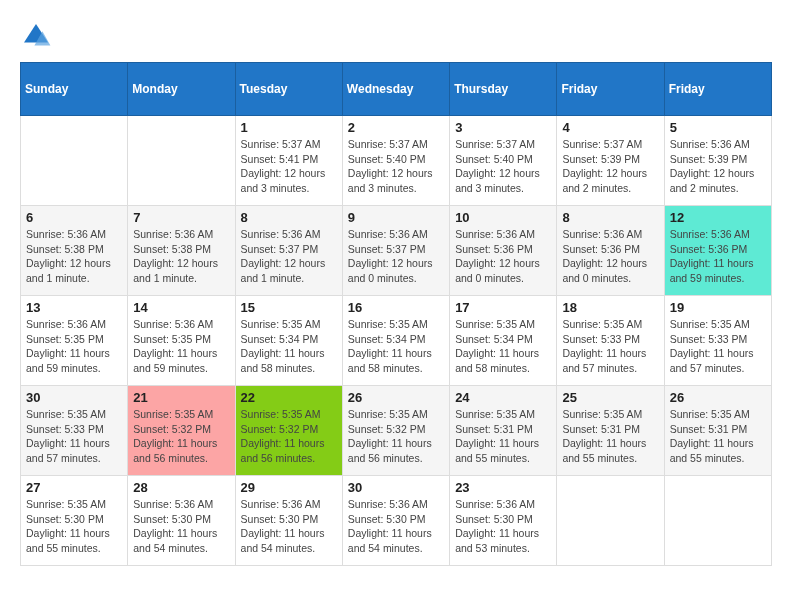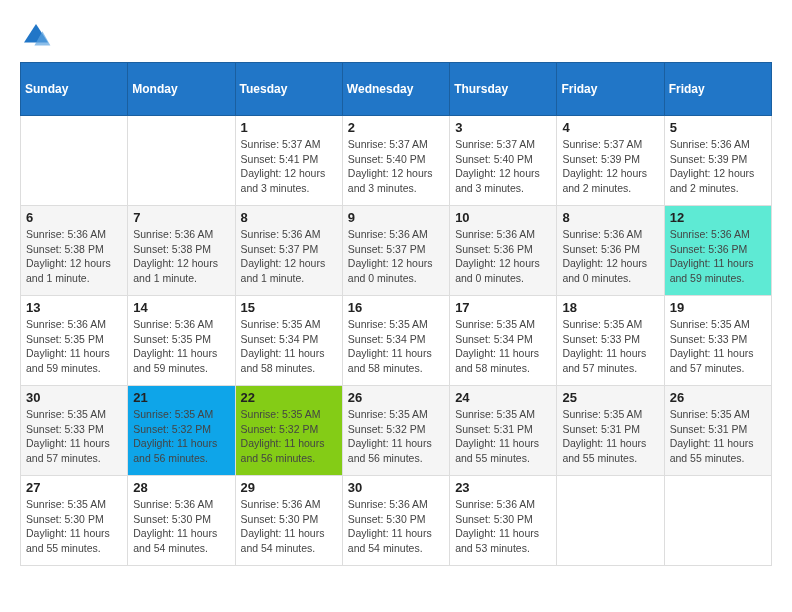--- a/index.html
+++ b/index.html
@@ -237,21 +237,21 @@
 Daylight: 11 hours and 57 minutes.</div>
         </td>
       </tr>
       <tr>
         <td style="background: rgb(245, 245, 245);">
           <span class="day-number">30</span>
           <div class="day-info" style="white-space: pre-line;">Sunrise: 5:35 AM
 Sunset: 5:33 PM
 Daylight: 11 hours and 57 minutes.</div>
         </td>
-        <td style="background: #0ea5e9; margin-top: 48px;">
+        <td style="background: #fca5a5; margin-top: 48px;">
           <span class="day-number">21</span>
           <div class="day-info" style="white-space: pre-line;">Sunrise: 5:35 AM
 Sunset: 5:32 PM
 Daylight: 11 hours and 56 minutes.</div>
         </td>
         <td style="background: #84cc16;">
           <span class="day-number">22</span>
           <div class="day-info" style="white-space: pre-line;">Sunrise: 5:35 AM
 Sunset: 5:32 PM
 Daylight: 11 hours and 56 minutes.</div>

